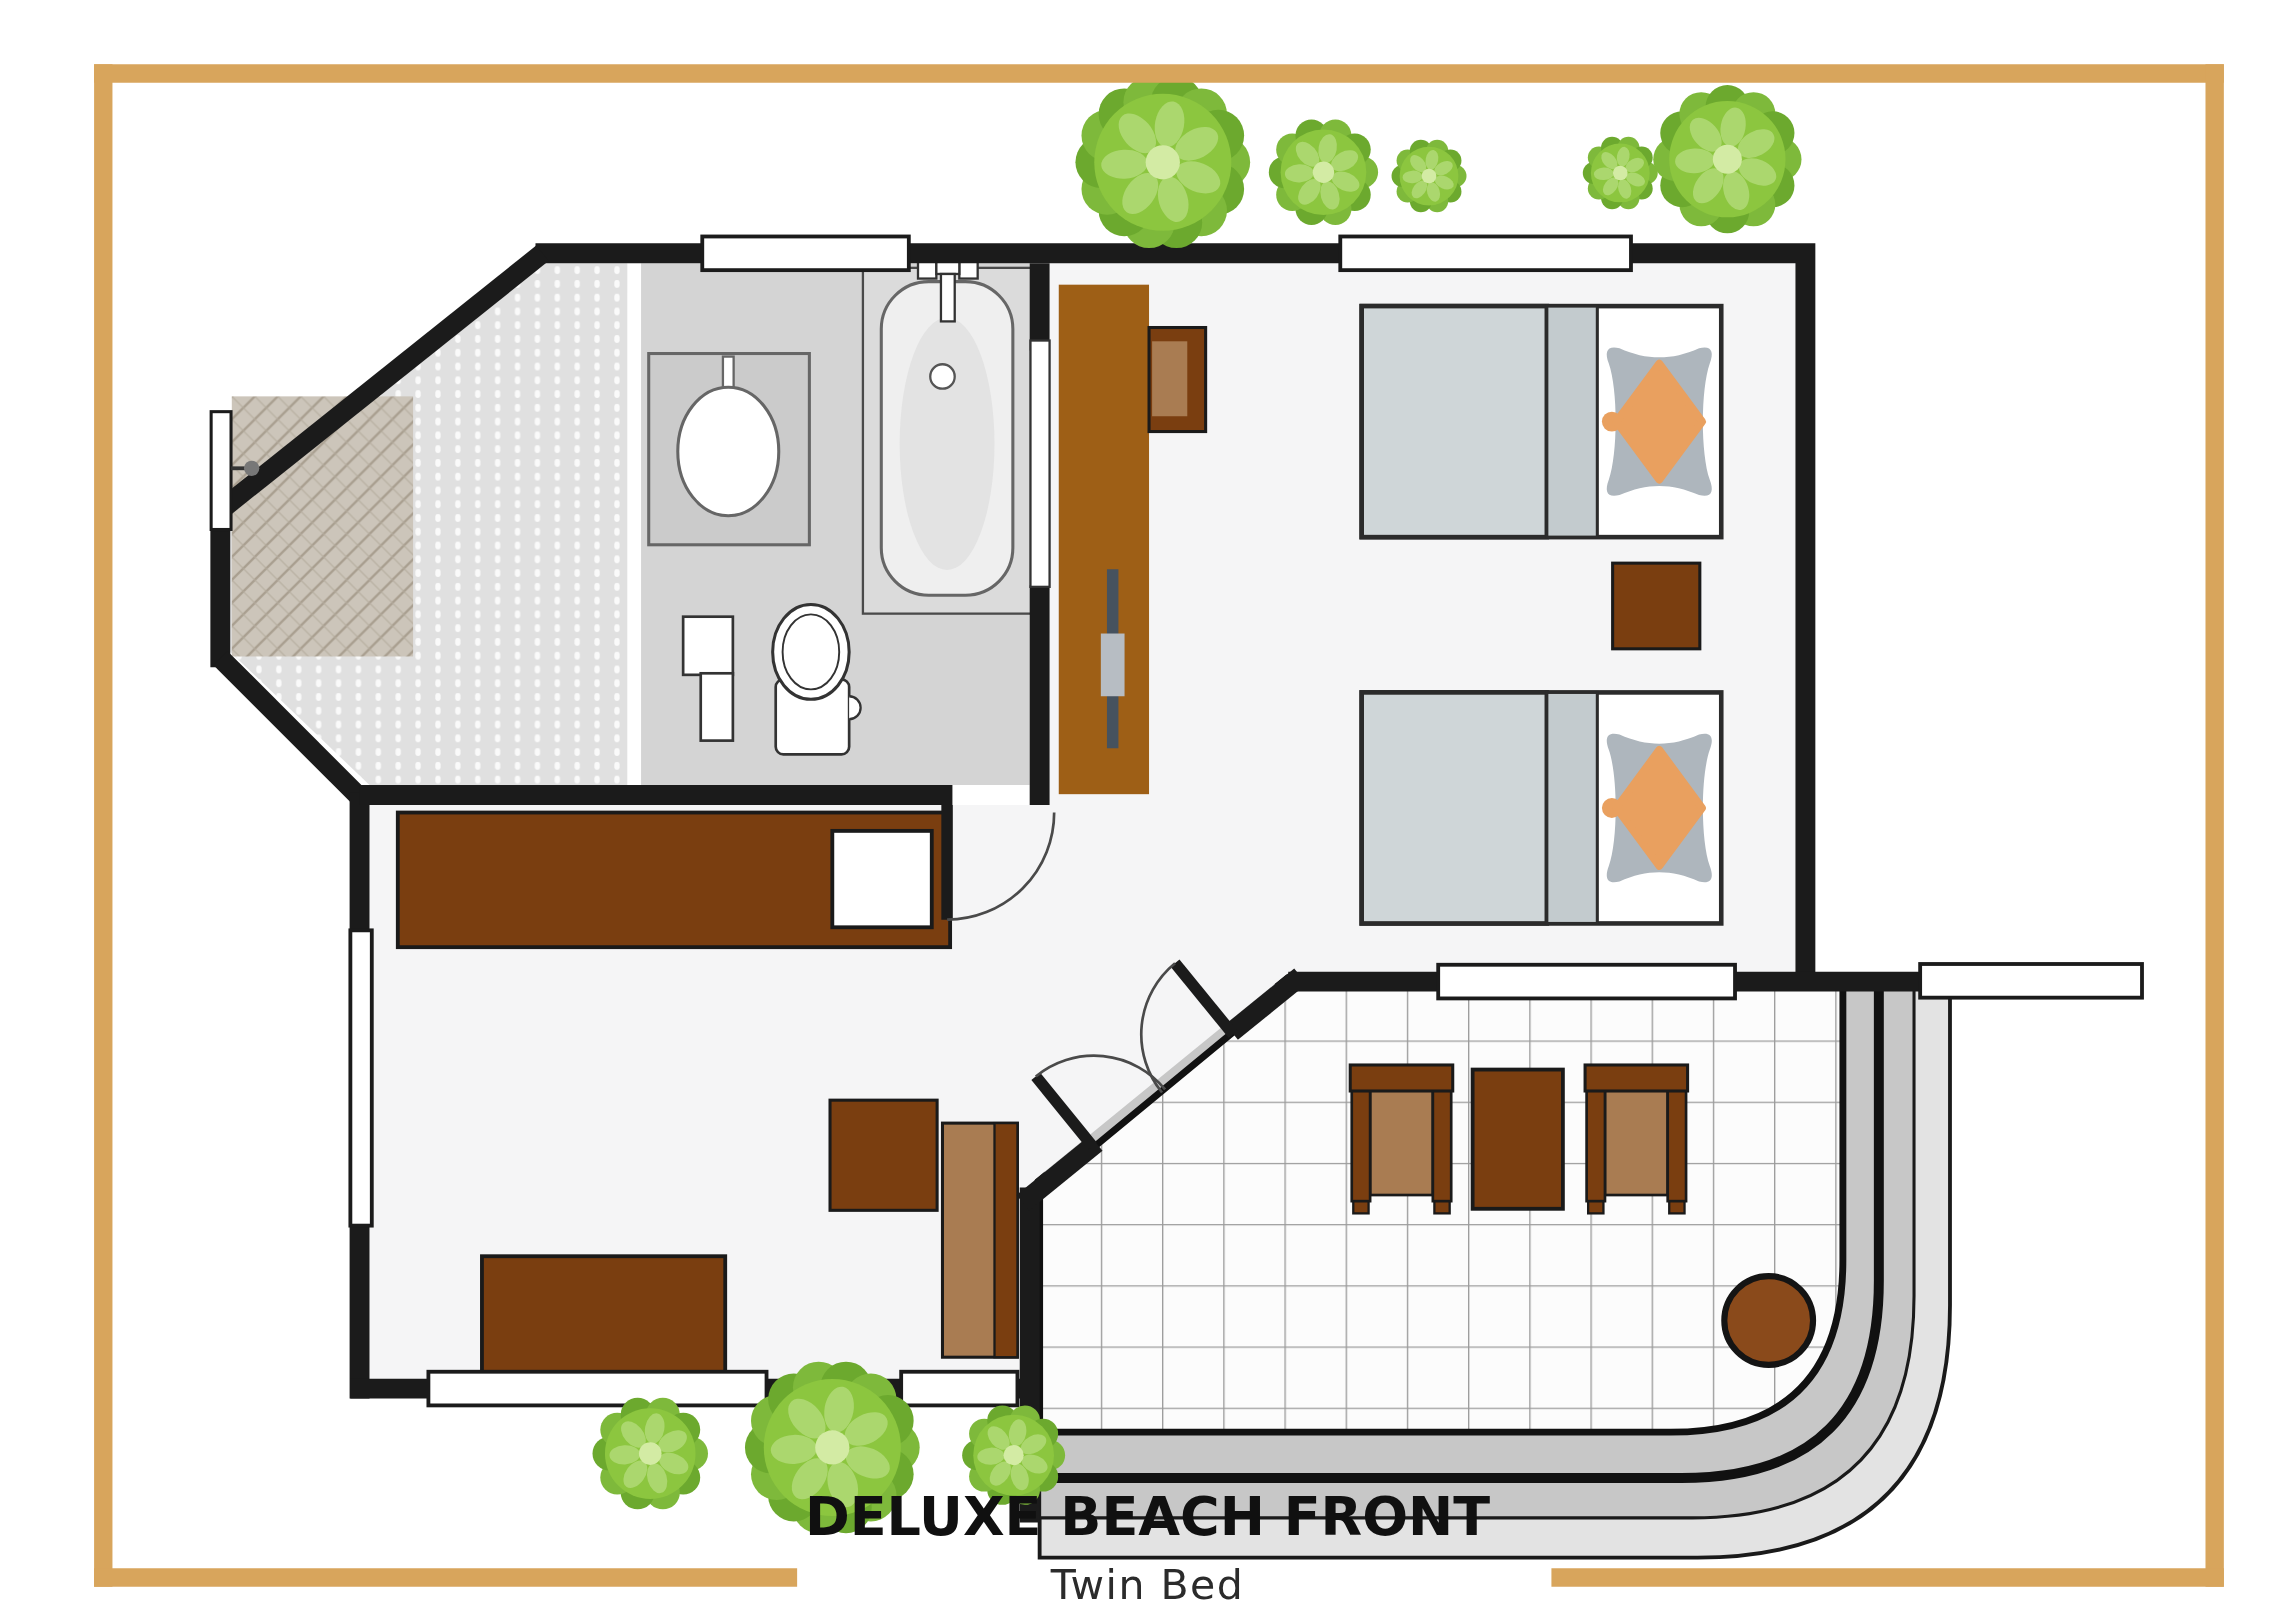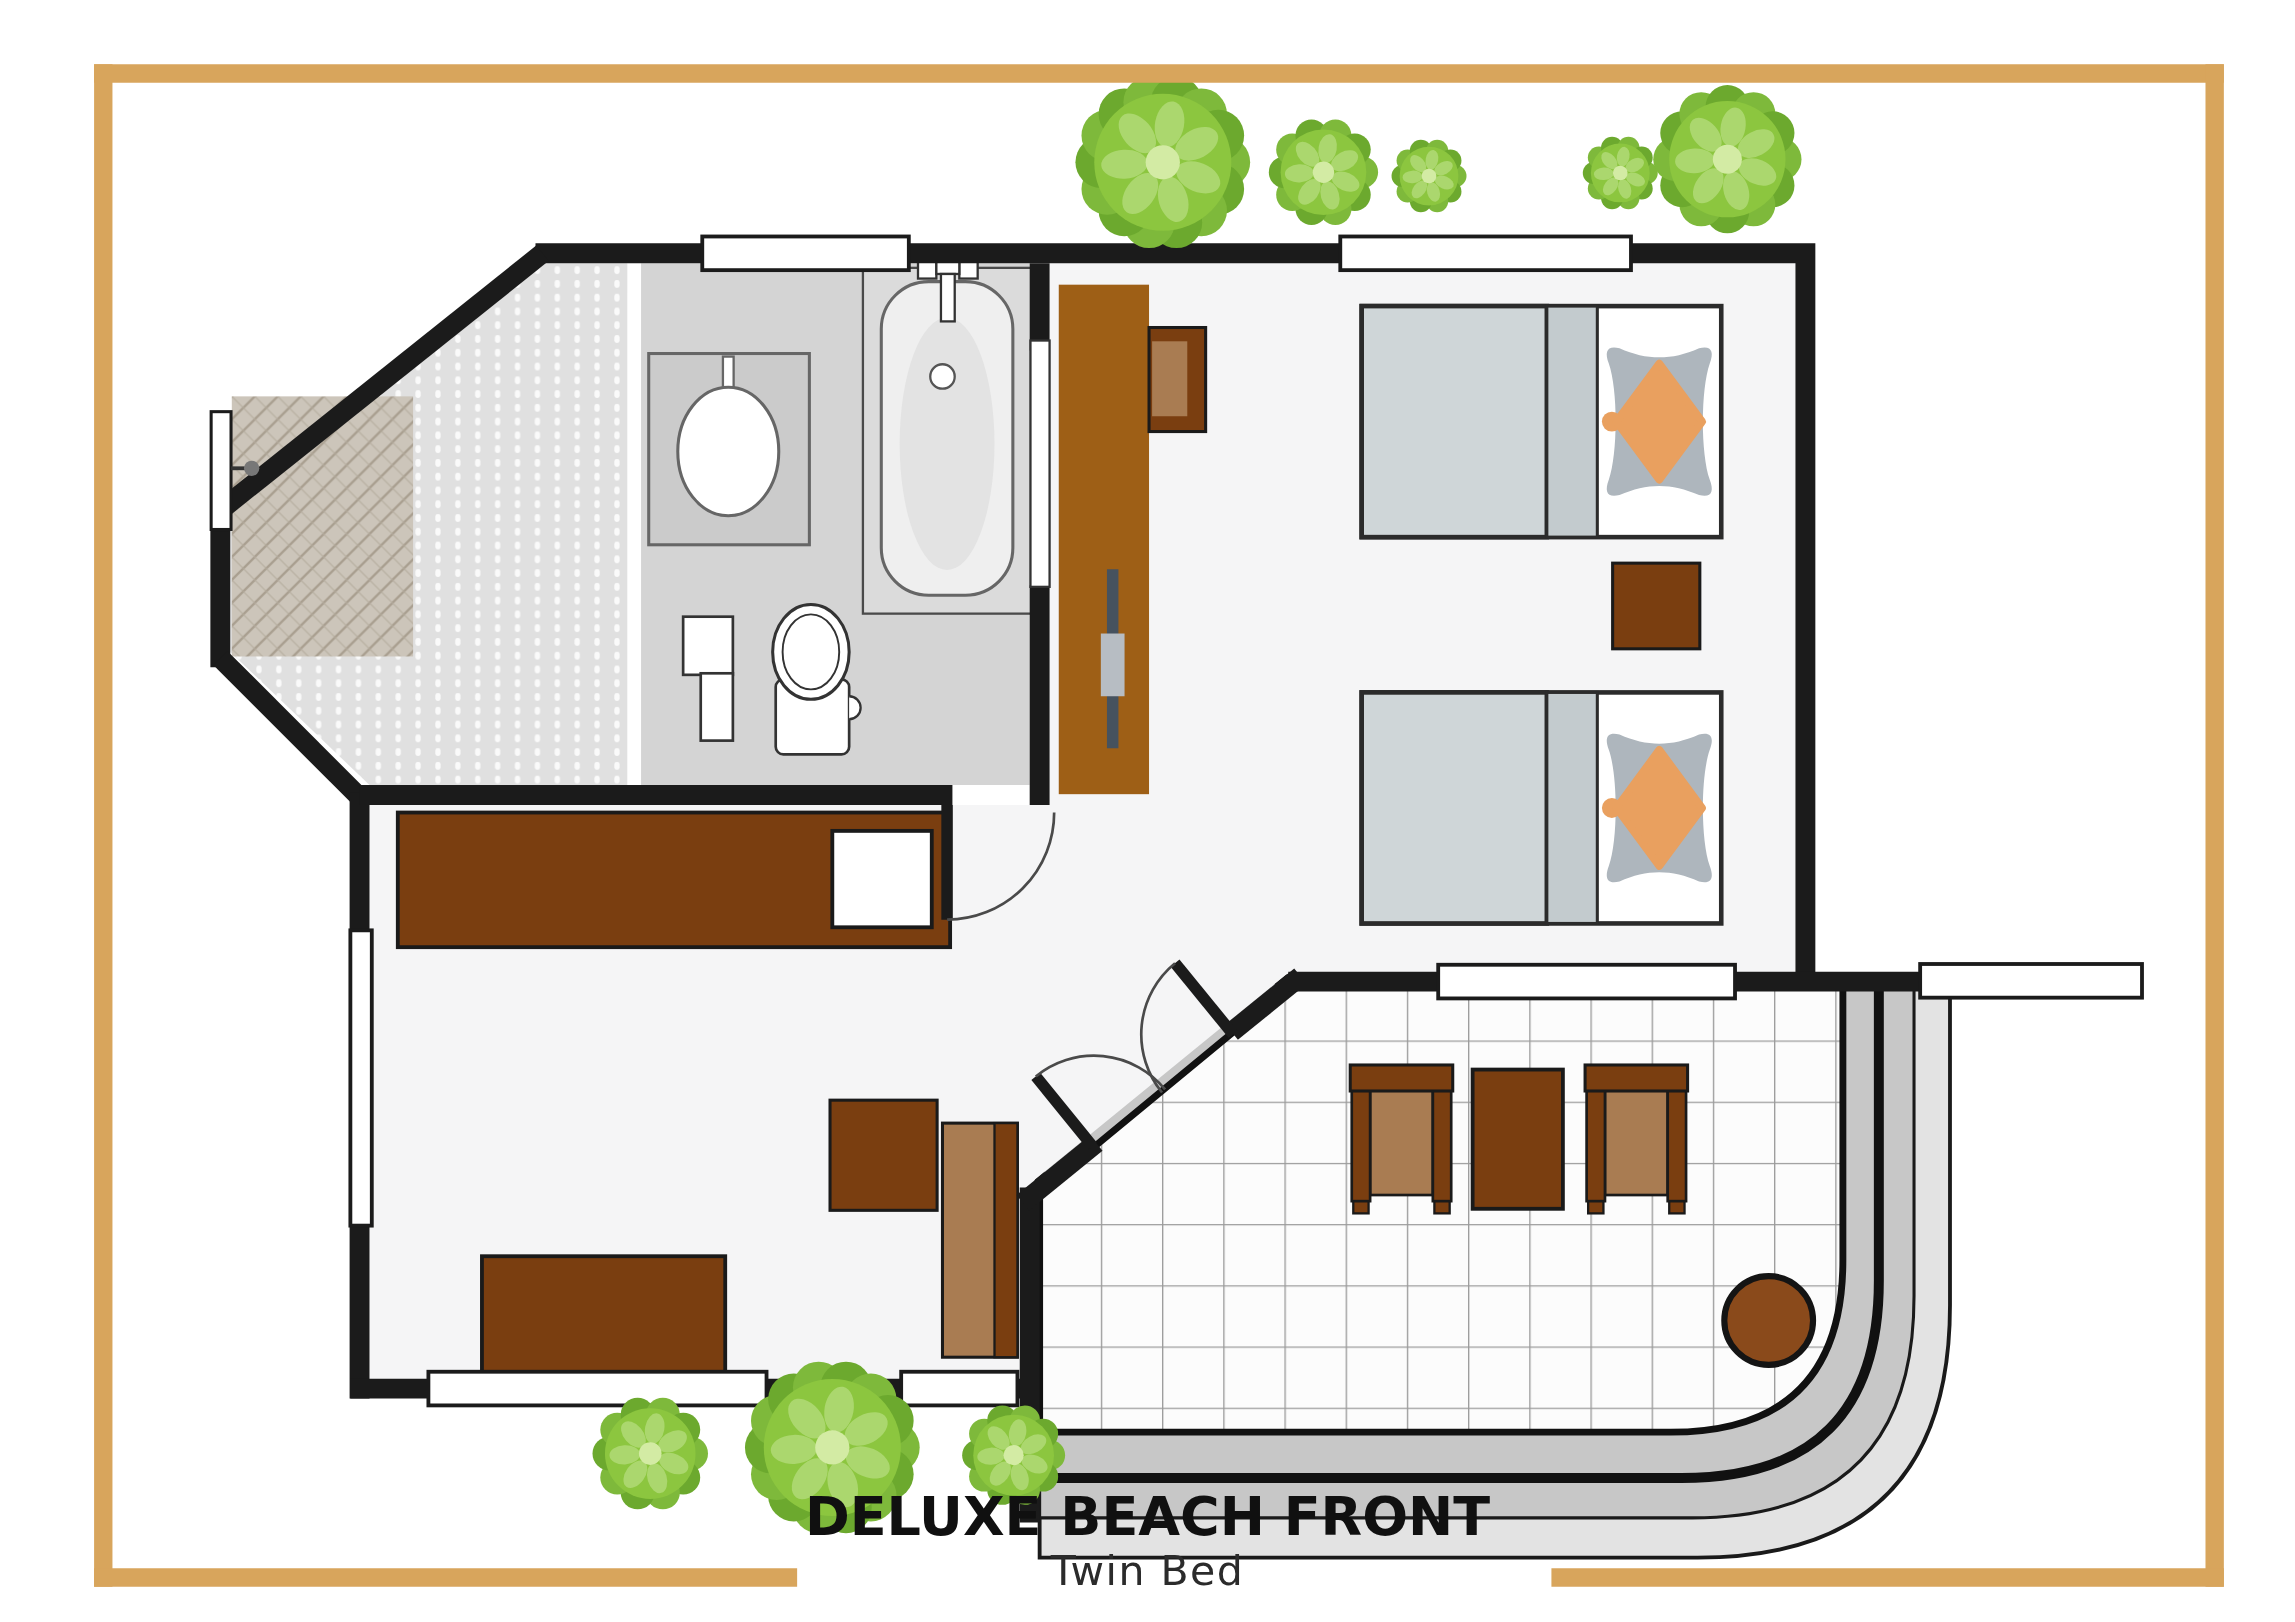--- a/index.html
+++ b/index.html
@@ -1,21 +1,21 @@
 <!DOCTYPE html>
 <html style="font-size:12.2px"><head>
 <meta charset="utf-8">
 <style>
   html,body{margin:0;padding:0;background:#ffffff;}
   body{width:2295px;height:1622px;overflow:hidden;font-family:"DejaVu Sans","Liberation Sans",sans-serif;}
   .stage{position:relative;width:2295px;height:1622px;background:#ffffff;}
   .stage svg{position:absolute;left:0;top:0;}
   .title-block{position:absolute;left:0;top:1489px;width:2295px;text-align:center;}
   .title{font-size:54px;font-weight:800;color:#101010;letter-spacing:0px;line-height:1.05;}
-  .subtitle{font-size:41px;font-weight:400;color:#2b2b2b;letter-spacing:1.5px;margin-top:1px;}
+  .subtitle{font-size:41px;font-weight:400;color:#2b2b2b;letter-spacing:1.5px;margin-top:15px;}
 </style>
 </head>
 <body>
 
 <div class="stage">
 <svg id="plan" viewBox="0 0 3000 2120" width="2295" height="1622" xmlns="http://www.w3.org/2000/svg">
   <defs>
     <pattern id="tileGrid" x="1359" y="1280" width="80" height="80" patternUnits="userSpaceOnUse">
       <rect width="80" height="80" fill="#FCFCFC"></rect>
       <path d="M 80 0 L 0 0 0 80" fill="none" stroke="#9B9B9B" stroke-width="3.5"></path>

